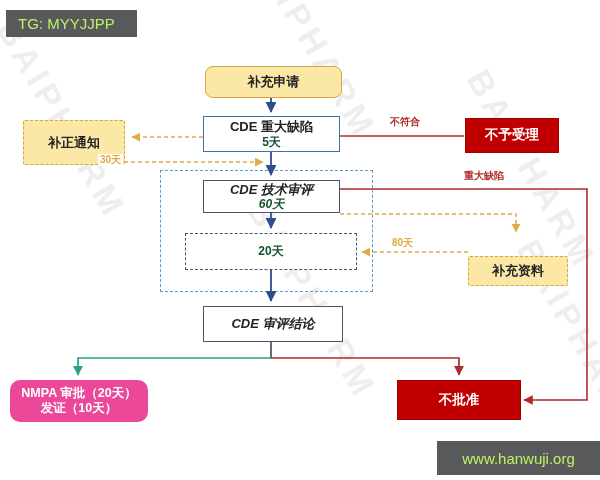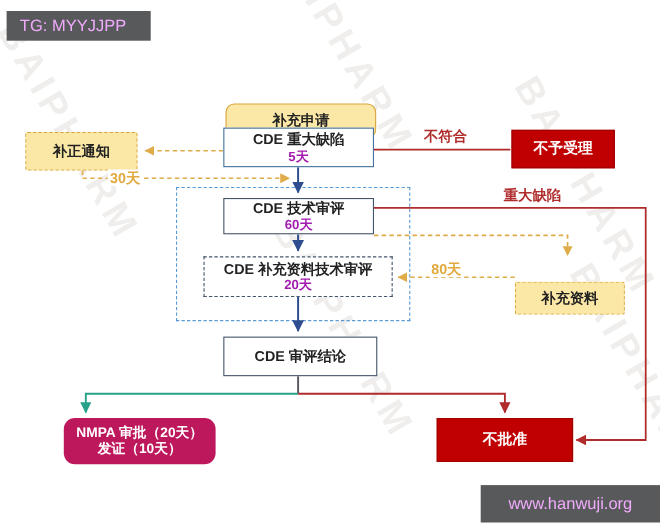--- a/index.html
+++ b/index.html
@@ -11,47 +11,47 @@
   .abs{position:absolute;box-sizing:border-box;}
   
   .wm{
     position:absolute;z-index:0;font-size:34px;font-weight:bold;
     letter-spacing:5px;color:rgba(150,138,120,0.14);
     transform:rotate(60deg);transform-origin:center;white-space:nowrap;
     pointer-events:none;
   }
   
   .banner{
-    background:#58595B;color:#f0abfc;font-size:15px;
+    background:#58595B;color:#bef264;font-size:15px;
     display:flex;align-items:center;z-index:3;
   }
   .banner.tl{left:6px;top:10px;width:131px;height:27px;padding-left:12px;}
   .banner.br{left:437px;top:441px;width:163px;height:34px;justify-content:center;}
   
   .node{
     display:flex;flex-direction:column;align-items:center;justify-content:center;
     text-align:center;z-index:2;line-height:1.2;
   }
   .node .lbl{font-size:13px;font-weight:600;color:#222222;}
-  .node .dur{font-size:12px;font-weight:600;color:#a21caf;}
+  .node .dur{font-size:12px;font-weight:600;color:#14532d;}
   .yellow{background:#FBE8A6;border:1.5px solid #D9A43B;border-radius:8px;}
   .yellow-dashed{background:#FBE8A6;border:1.5px dashed #D9A43B;border-radius:2px;}
   .white-blue{background:#ffffff;border:1.5px solid #41719C;}
-  .white-slate{background:#ffffff;border:1.5px solid #44546A;}
+  .white-slate{background:#ffffff;border:1.5px solid #44546A;font-style:italic;}
   .white-slate-dashed{background:#ffffff;border:1.5px dashed #44546A;}
   .redbox{background:#C00000;border:1px solid #9E0000;}
   .redbox .lbl{color:#ffffff;font-size:13.5px;font-weight:700;}
-  .greenbox{background:#be185d;border-radius:10px;margin-left:48px;}
+  .greenbox{background:#ec4899;border-radius:10px;}
   .greenbox .lbl{color:#ffffff;font-size:12.5px;font-weight:700;}
   .container-dashed{
     left:160px;top:170px;width:213px;height:122px;
     border:1.6px dashed #5B9BD5;z-index:1;
   }
   .edge-label{
-    position:absolute;z-index:3;font-size:13px;font-weight:600;
+    position:absolute;z-index:3;font-size:10px;font-weight:600;
     text-align:center;line-height:1;
   }
   .edge-label.red{color:#B02B2B;}
   .edge-label.gold{color:#E2A93F;background:#ffffff;padding:1px 2px;}
   svg.lines{position:absolute;left:0;top:0;z-index:1;}
 </style>
 </head>
 <body>
 
 <div class="wm" style="left:200px;top:20px;">BAIPHARM</div>
@@ -97,44 +97,43 @@
 
   <path d="M203,137 H132" stroke="#E0AC4A" stroke-width="1.5" fill="none" stroke-dasharray="4 3" marker-end="url(#aGold)"></path>
 
   <path d="M75,155 V162 H263" stroke="#E0AC4A" stroke-width="1.5" fill="none" stroke-dasharray="4 3" marker-end="url(#aGold)"></path>
 
   <path d="M340,214 H516 V232" stroke="#E0AC4A" stroke-width="1.5" fill="none" stroke-dasharray="4 3" marker-end="url(#aGold)"></path>
 
   <path d="M468,252 H362" stroke="#E0AC4A" stroke-width="1.5" fill="none" stroke-dasharray="4 3" marker-end="url(#aGold)"></path>
 </svg>
 
-<div class="abs node yellow" style="left:205px;top:66px;width:137px;height:32px;margin-top:28px;">
+<div class="abs node yellow" style="left:205px;top:66px;width:137px;height:32px;">
   <span class="lbl">补充申请</span>
 </div>
 
 <div class="abs node white-blue" style="left:203px;top:116px;width:137px;height:36px;">
   <span class="lbl">CDE 重大缺陷</span>
   <span class="dur">5天</span>
 </div>
 
-<div class="abs node yellow-dashed" style="left:23px;top:120px;width:102px;height:35px;">
+<div class="abs node yellow-dashed" style="left:23px;top:120px;width:102px;height:45px;">
   <span class="lbl">补正通知</span>
 </div>
 
 <div class="abs node redbox" style="left:465px;top:118px;width:94px;height:35px;">
   <span class="lbl">不予受理</span>
 </div>
 
 <div class="abs node white-slate" style="left:203px;top:180px;width:137px;height:33px;">
   <span class="lbl">CDE 技术审评</span>
   <span class="dur">60天</span>
 </div>
 
 <div class="abs node white-slate-dashed" style="left:185px;top:233px;width:172px;height:37px;">
-  <span class="lbl">CDE 补充资料技术审评</span>
   <span class="dur">20天</span>
 </div>
 
 <div class="abs node yellow-dashed" style="left:468px;top:256px;width:100px;height:30px;">
   <span class="lbl">补充资料</span>
 </div>
 
 <div class="abs node white-slate" style="left:203px;top:306px;width:140px;height:36px;">
   <span class="lbl">CDE 审评结论</span>
 </div>

